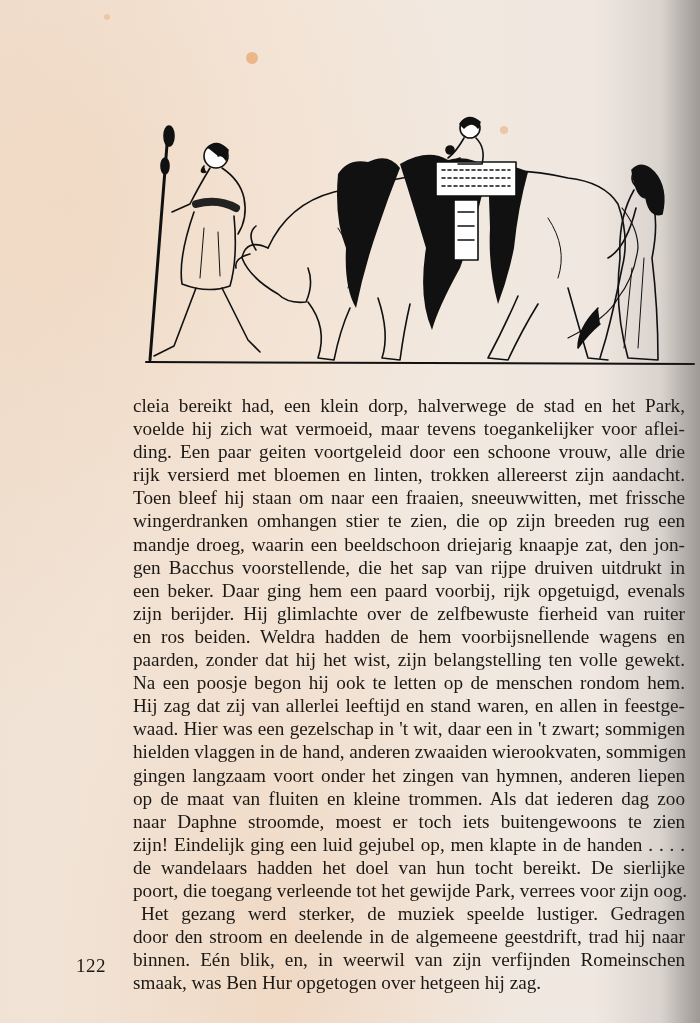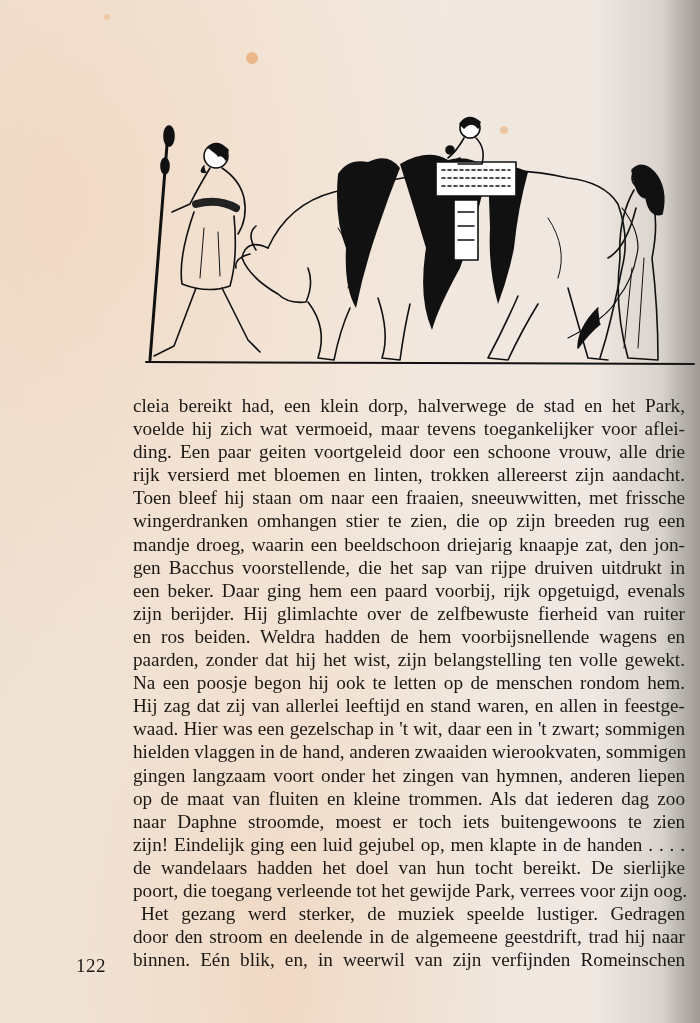--- a/index.html
+++ b/index.html
@@ -123,17 +123,18 @@
   <span class="line">hielden vlaggen in de hand, anderen zwaaiden wierookvaten, sommigen</span>
   <span class="line">gingen langzaam voort onder het zingen van hymnen, anderen liepen</span>
   <span class="line">op de maat van fluiten en kleine trommen. Als dat iederen dag zoo</span>
   <span class="line">naar Daphne stroomde, moest er toch iets buitengewoons te zien</span>
   <span class="line">zijn! Eindelijk ging een luid gejubel op, men klapte in de handen . . . .</span>
   <span class="line">de wandelaars hadden het doel van hun tocht bereikt. De sierlijke</span>
   <span class="line last">poort, die toegang verleende tot het gewijde Park, verrees voor zijn oog.</span>
   <span class="line indent">Het gezang werd sterker, de muziek speelde lustiger. Gedragen</span>
   <span class="line">door den stroom en deelende in de algemeene geestdrift, trad hij naar</span>
   <span class="line">binnen. Eén blik, en, in weerwil van zijn verfijnden Romeinschen</span>
+  <span class="line last">smaak, was Ben Hur opgetogen over hetgeen hij zag.</span>
 </div>
 
 <div class="page-number">122</div>
 
 <div class="gutter-fade"></div>
 
 </body></html>

